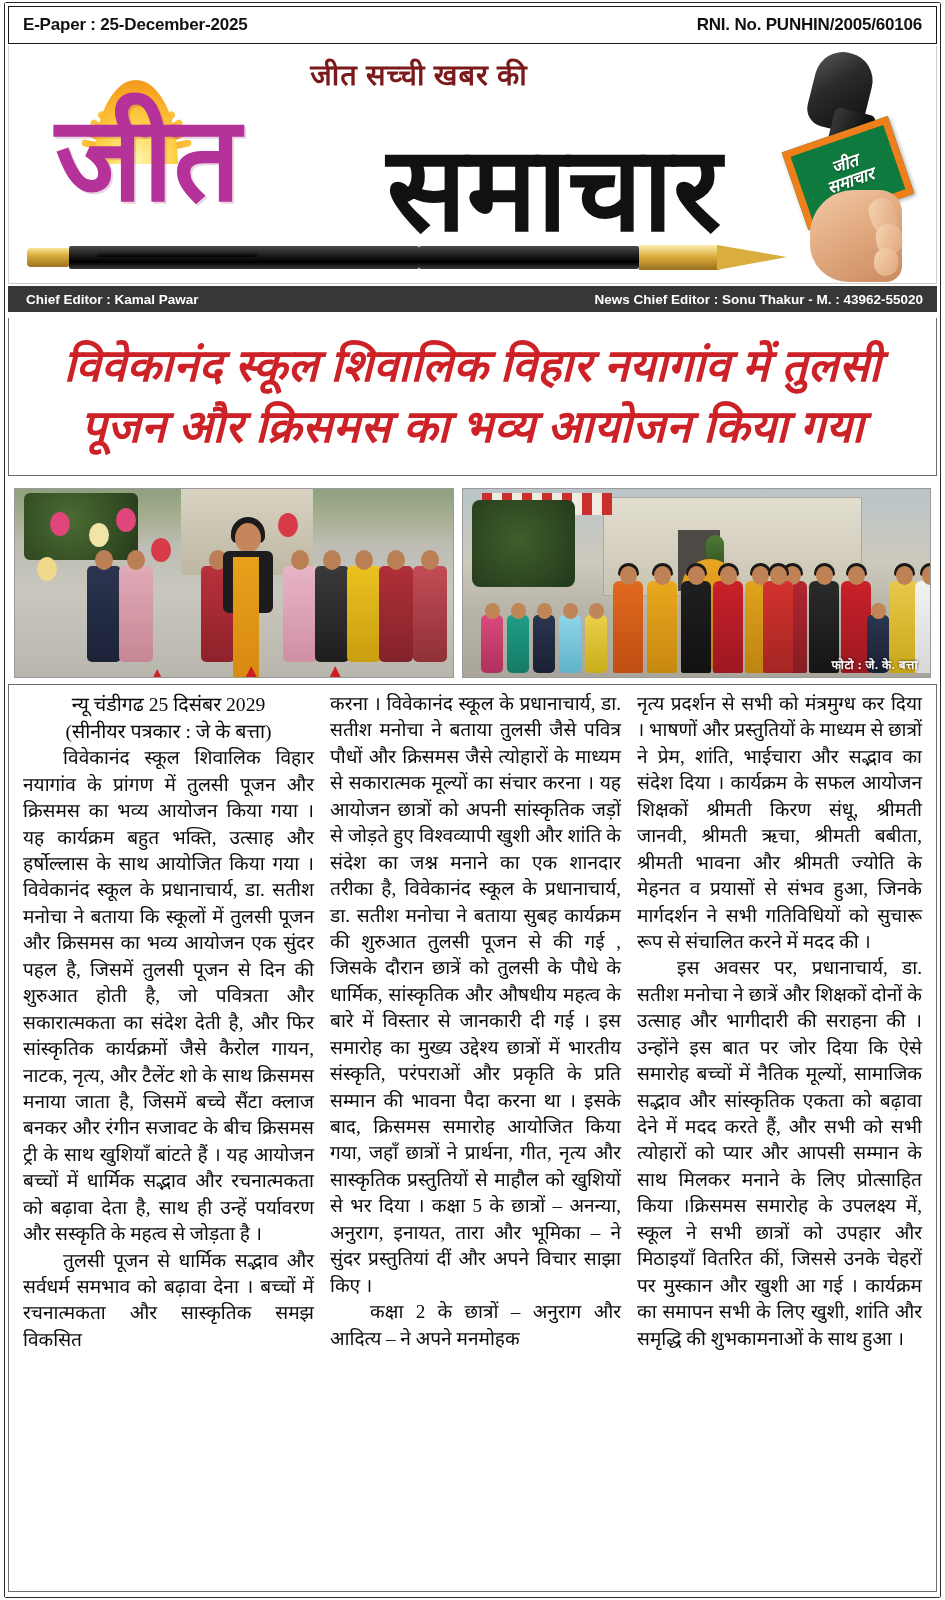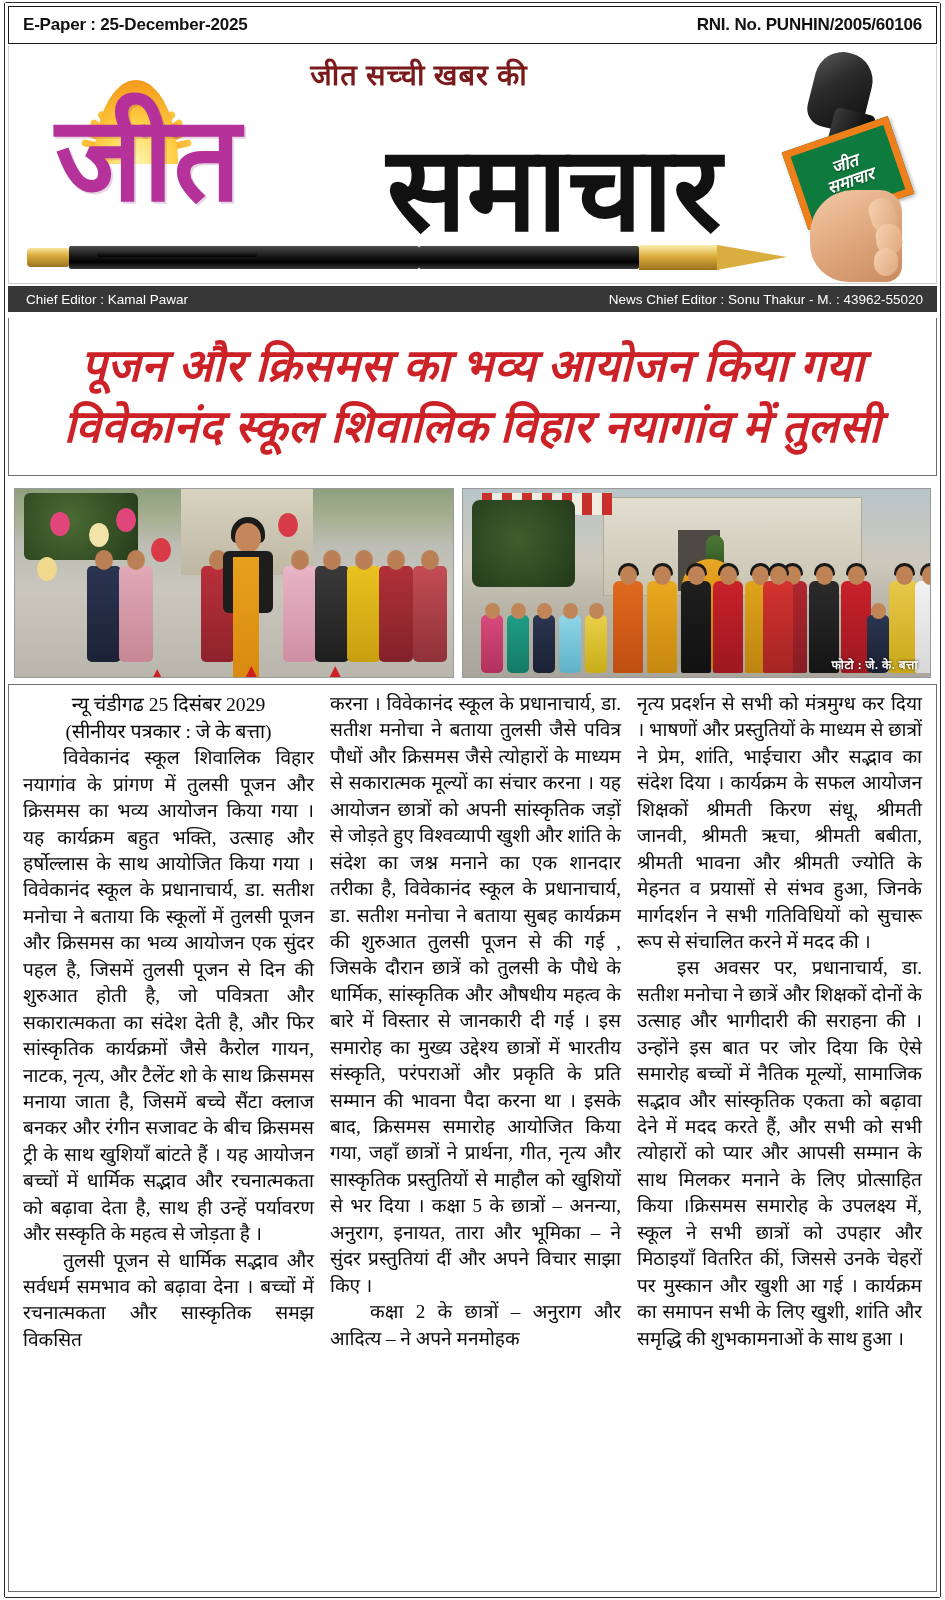--- a/index.html
+++ b/index.html
@@ -246,21 +246,21 @@
     left: 8px; top: 286px;
     width: 929px; height: 26px;
     background: #373737;
     display: flex;
     align-items: center;
     box-sizing: border-box;
     color: #ffffff;
   }
   .editstrip .cell {
     font-family: "Liberation Sans", sans-serif;
-    font-weight: normal;
+    font-weight: bold;
     font-size: 13.5px;
     white-space: nowrap;
   }
   .editstrip .c1 { width: 310px; padding-left: 18px; box-sizing: border-box; }
   .editstrip .c2 { width: 290px; text-align: left; margin-top: 48px; }
   .editstrip .c3 { flex: 1; text-align: right; padding-right: 14px; box-sizing: border-box; }
 
   
   .headline-box {
     position: absolute;
@@ -508,22 +508,22 @@
     </div>
   </div>
 
   <div class="editstrip">
     <div class="cell c1">Chief Editor : Kamal Pawar</div>
     <div class="cell c2">Legal Advisor : Sunil Goyal</div>
     <div class="cell c3">News Chief Editor : Sonu Thakur - M. : 43962-55020</div>
   </div>
 
   <div class="headline-box">
+    <div class="hl">विवेकानंद स्कूल शिवालिक विहार नयागांव में तुलसी</div>
     <div class="hl">पूजन और क्रिसमस का भव्य आयोजन किया गया</div>
-    <div class="hl">विवेकानंद स्कूल शिवालिक विहार नयागांव में तुलसी</div>
   </div>
 
   <div class="photos">
 
     <div class="photo left">
       <div class="p1-bg"></div>
       <div class="p1-green"></div>
       <div class="p1-wall"></div>
       <div class="balloon" style="left:8%;  top:12%; background:#e0457b;"></div>
       <div class="balloon" style="left:17%; top:18%; background:#f2e3a8;"></div>

